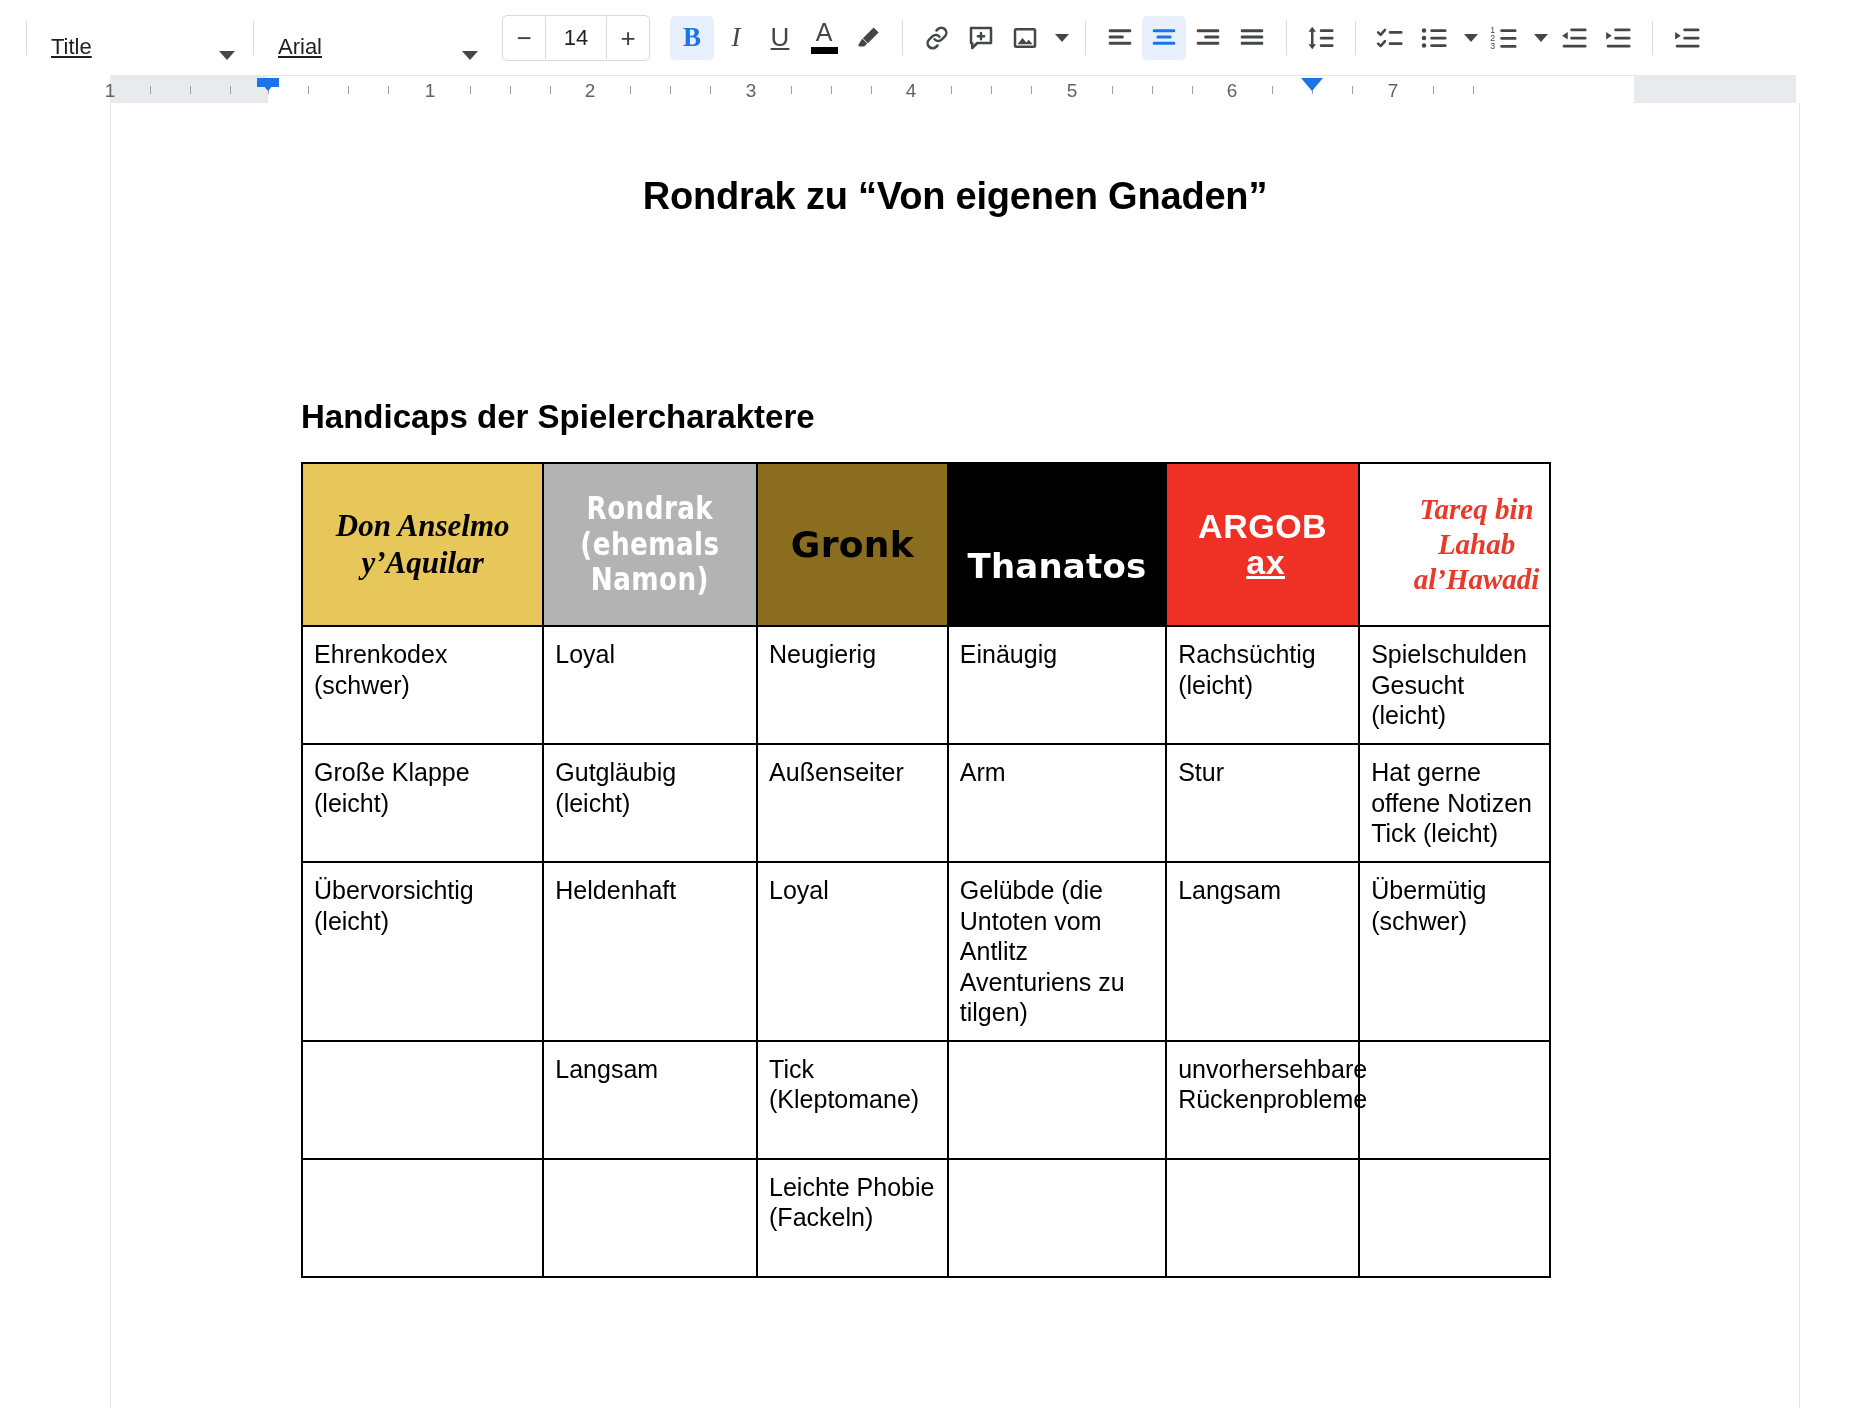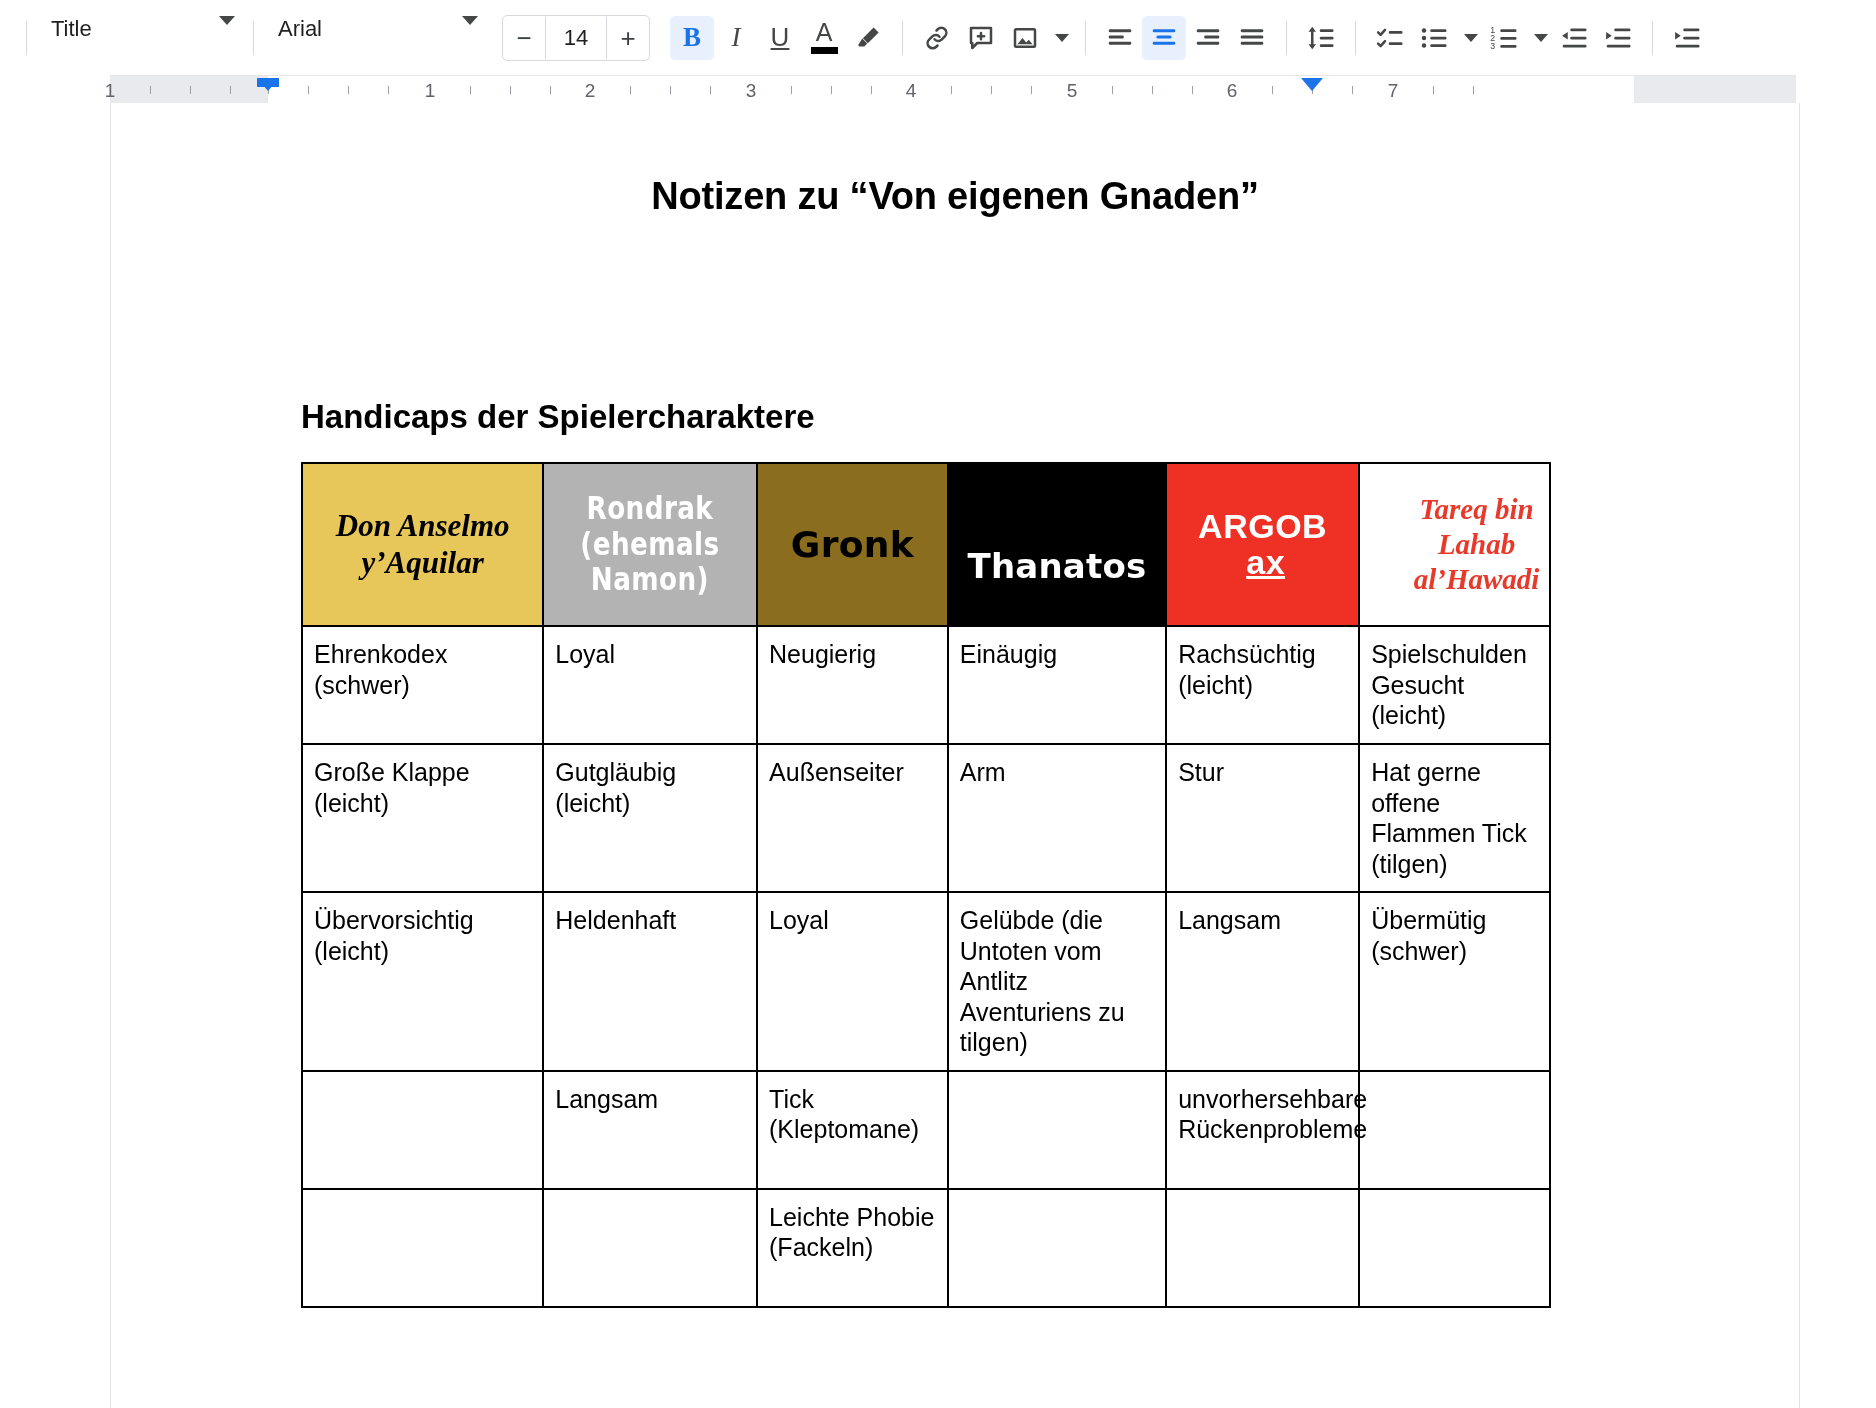--- a/index.html
+++ b/index.html
@@ -41,26 +41,27 @@
     border-radius: 5px;
     color: #444746;
     flex: none;
   }
   .tb-btn.active { background: #e8f0fe; }
   .tb-btn svg { display: block; }
 
   .style-select, .font-select {
     height: 44px;
     display: flex;
-    align-items: flex-start;
+    align-items: flex-end;
     border-radius: 5px;
     padding: 0 6px 0 12px;
     color: #1f1f1f;
     font-size: 22px;
     flex: none;
+    text-decoration: underline;
   }
   .style-select { width: 184px; justify-content: space-between; }
   .font-select  { width: 200px; justify-content: space-between; }
   .sel-label { white-space: nowrap; }
   .caret {
     width: 0; height: 0;
     border-left: 8px solid transparent;
     border-right: 8px solid transparent;
     border-top: 9px solid #444746;
     margin-left: 10px;
@@ -571,21 +572,21 @@
     <div class="tick" style="left:1363px"></div>
 
     <div class="indent-marker rect" style="left:158px"></div>
     <div class="indent-marker" style="left:1202px"></div>
   </div>
 </div>
 
 <div class="doc-scroll">
   <div class="page">
 
-    <div class="doc-title">Notizen zu “Von eigenen Gnaden”</div>
+    <div class="doc-title">Rondrak zu “Von eigenen Gnaden”</div>
 
     <div class="section-heading">Handicaps der Spielercharaktere</div>
 
     <table class="chars">
       <colgroup>
         <col class="col-w1">
           <col class="col-w2">
           <col class="col-w3">
         <col class="col-w4">
           <col class="col-w5">
@@ -647,21 +648,21 @@
           <td>Rachsüchtig (leicht)</td>
           <td>Spielschulden Gesucht (leicht)</td>
         </tr>
 
         <tr class="body">
           <td>Große Klappe (leicht)</td>
           <td>Gutgläubig (leicht)</td>
           <td>Außenseiter</td>
           <td>Arm</td>
           <td>Stur</td>
-          <td>Hat gerne offene Flammen  Tick (tilgen)</td>
+          <td>Hat gerne offene Notizen  Tick (leicht)</td>
         </tr>
 
         <tr class="body tall">
           <td>Übervorsichtig (leicht)</td>
           <td>Heldenhaft</td>
           <td>Loyal</td>
           <td>Gelübde (die Untoten vom Antlitz Aventuriens zu tilgen)</td>
           <td>Langsam</td>
           <td>Übermütig (schwer)</td>
         </tr>

